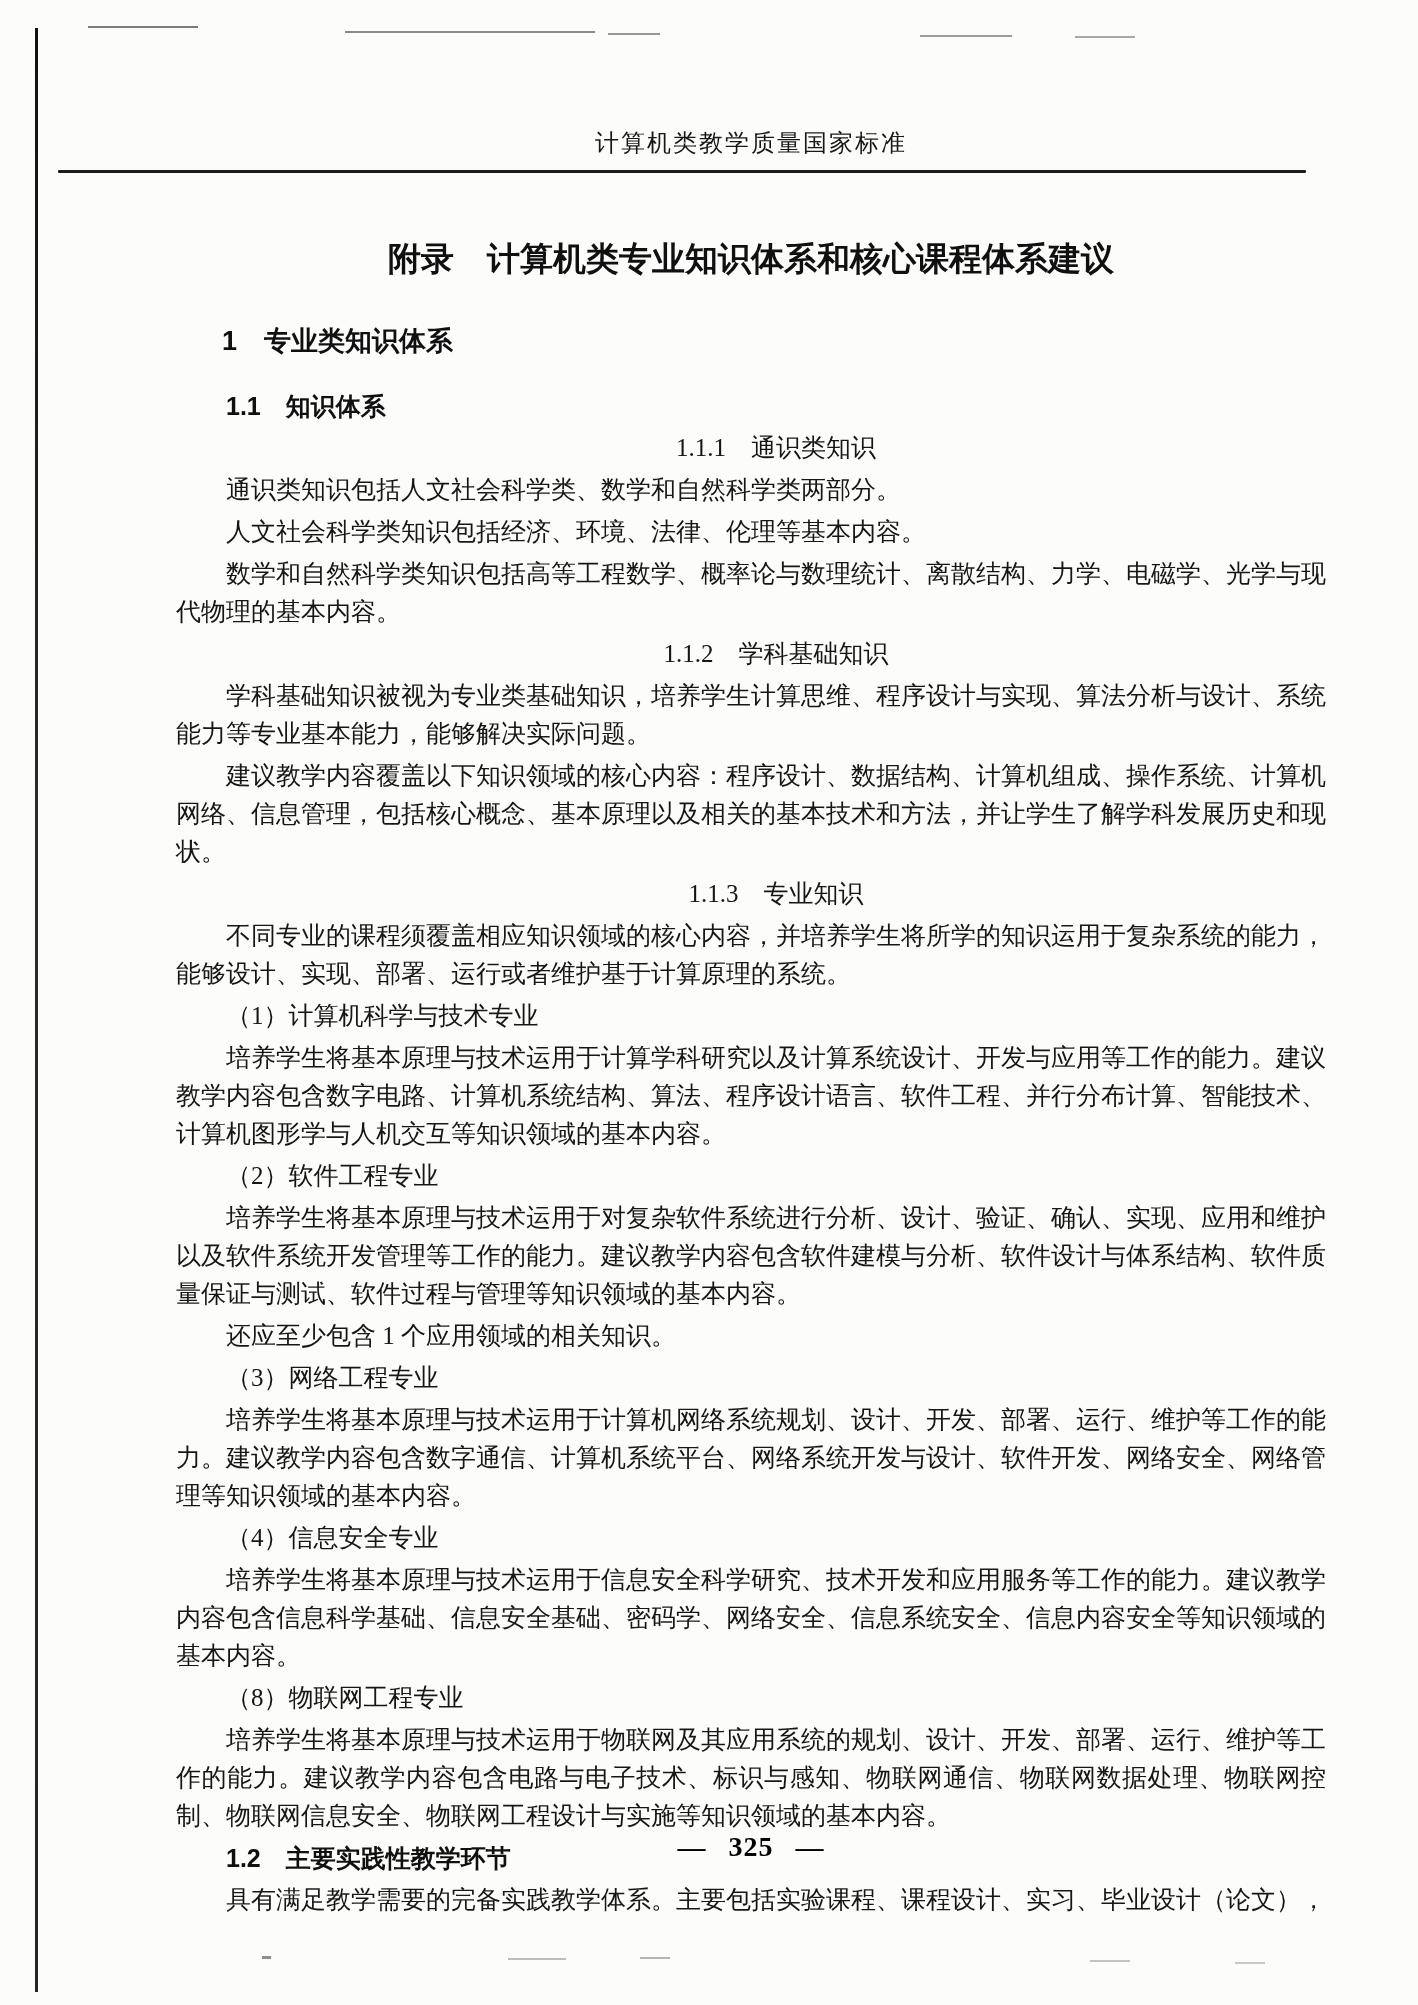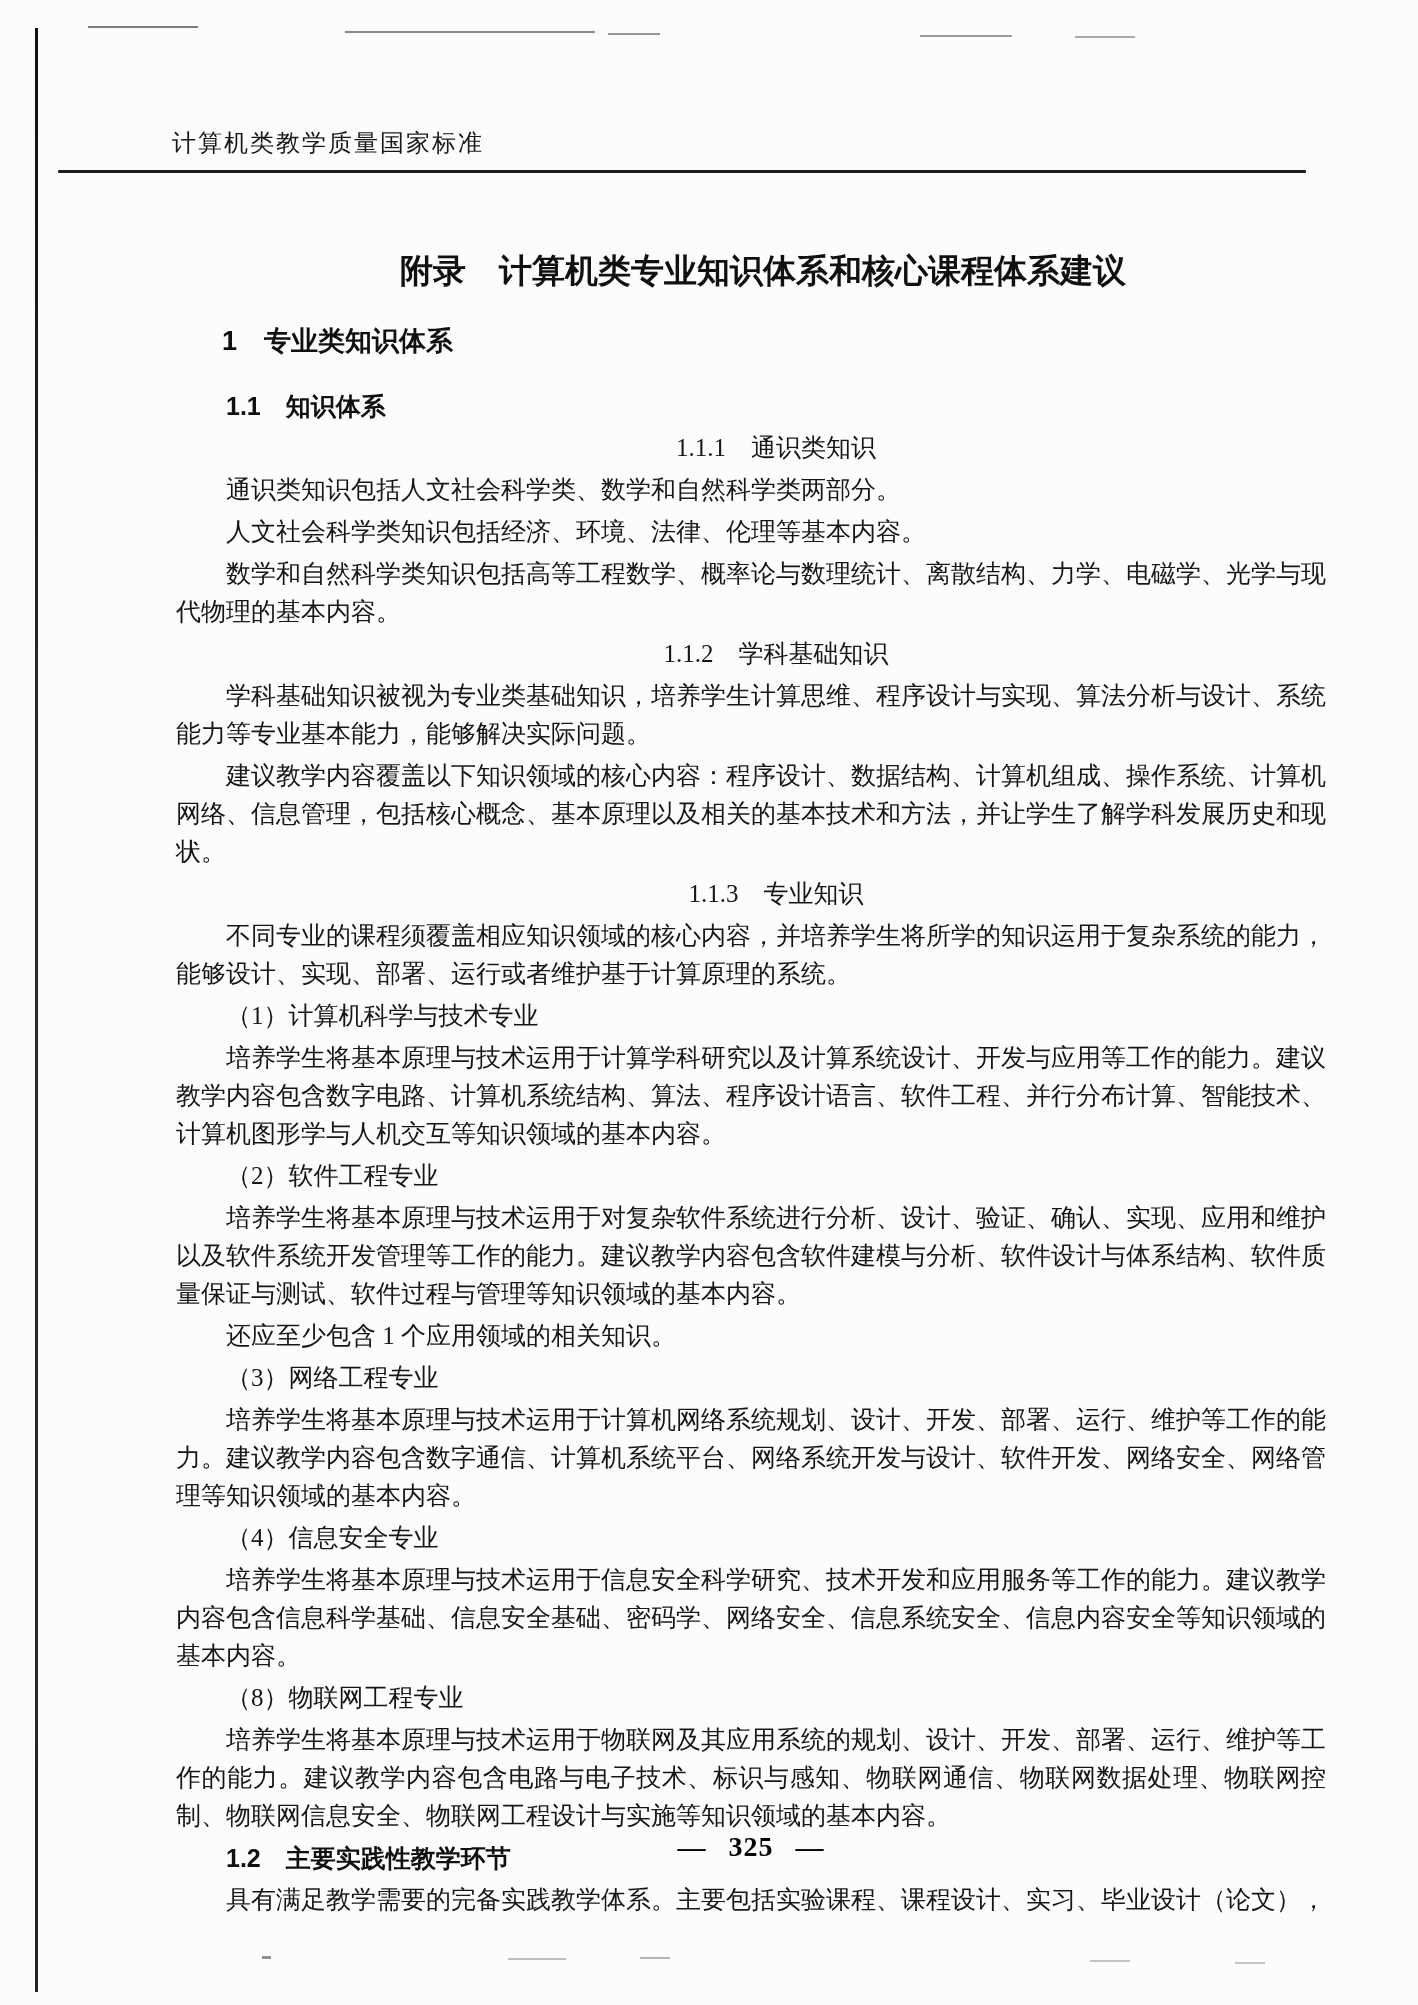--- a/index.html
+++ b/index.html
@@ -18,35 +18,35 @@
   
   .scan-edge-left {
     position: absolute; left: 35px; top: 28px;
     width: 3px; height: 1964px;
     background: linear-gradient(#111 0%, #2b2b2b 40%, #242424 100%);
   }
   .dash { position: absolute; background: #8a8a8a; }
   
   .running-header {
     position: absolute; top: 128px; left: 172px; width: 1158px;
-    text-align: left;
+    text-align: center;
     font-size: 24px; line-height: 30px;
     letter-spacing: 2px;
     color: #171717;
   }
   .header-rule {
     position: absolute; left: 58px; top: 170px;
     width: 1248px; height: 3px;
     background: #1c1c1c;
     border-radius: 1px;
   }
   
   .doc-title {
     position: absolute; top: 238px; left: 172px; width: 1158px;
-    margin: 12px;
+    margin: 0;
     text-align: center;
     font-family: "Liberation Sans", "DejaVu Sans", sans-serif;
     font-weight: bold;
     font-size: 33px; line-height: 42px;
     color: #101010;
   }
   
   .chapter-heading {
     position: absolute; top: 322px; left: 172px; width: 1158px;
     margin: 0;

